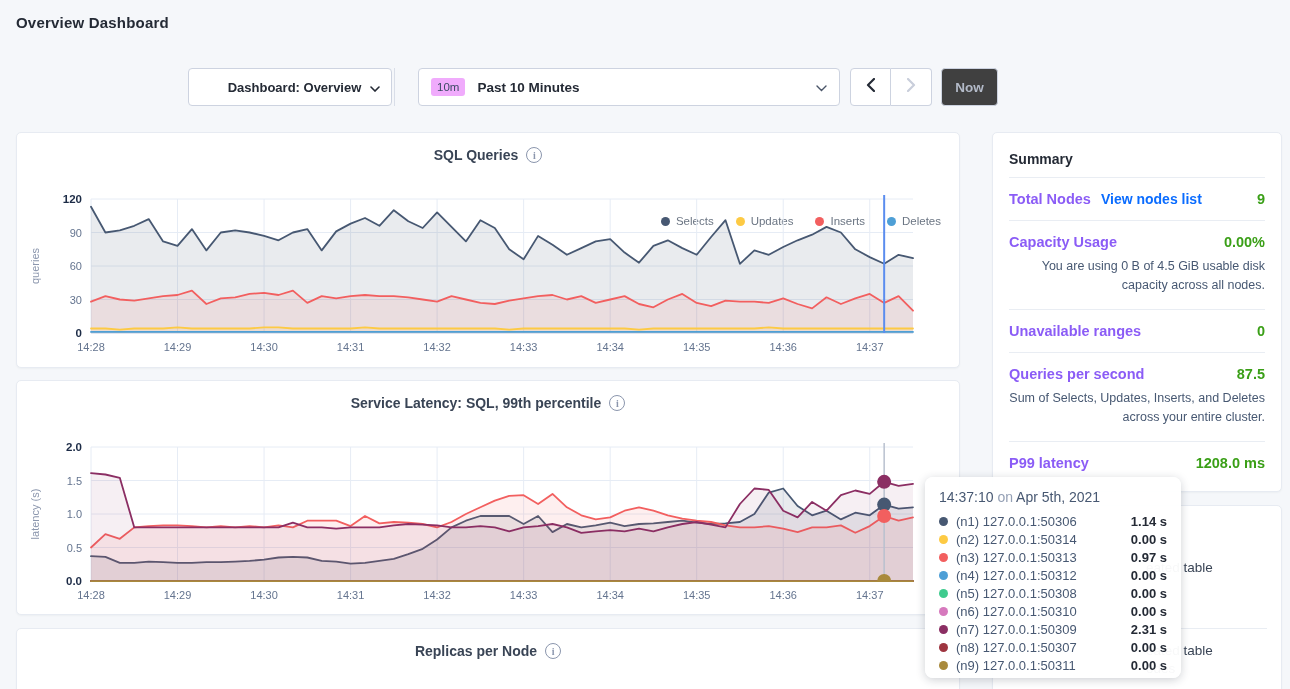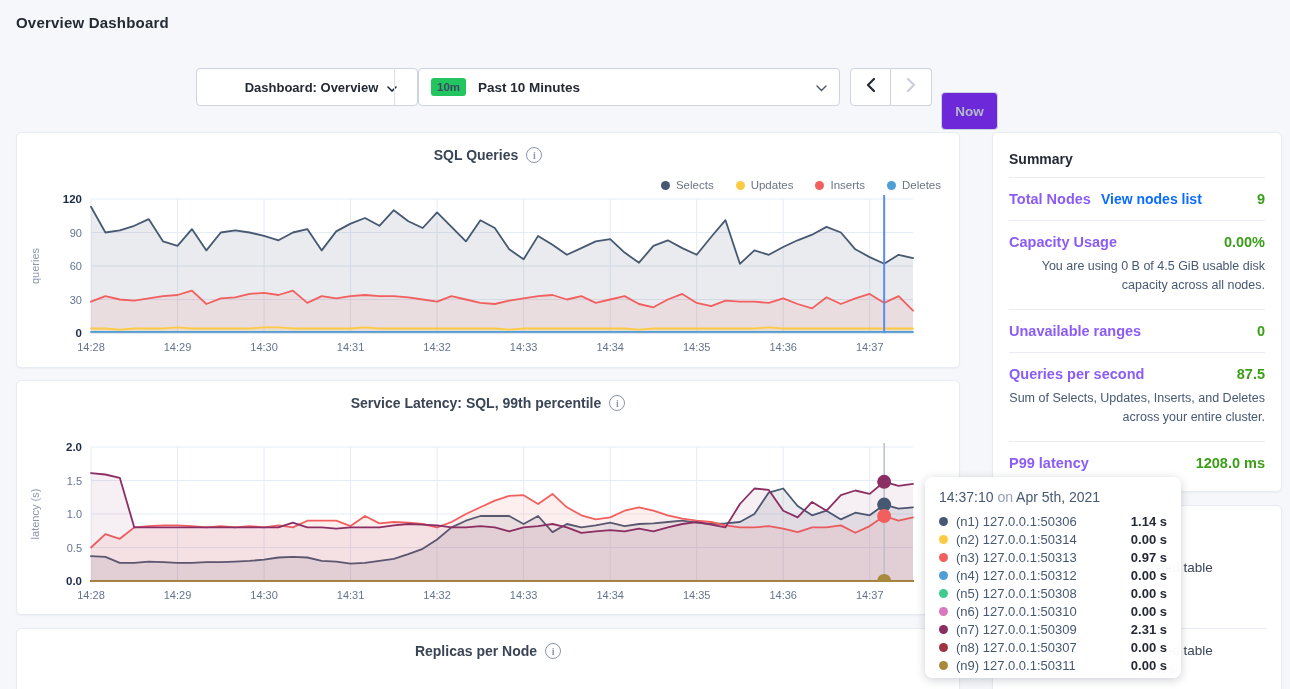--- a/index.html
+++ b/index.html
@@ -6,40 +6,40 @@
   html,body { background:#f5f7fa; font-family:"Liberation Sans", sans-serif; }
   .page { position:relative; width:1290px; height:689px; background:#f5f7fa; overflow:hidden; }
   .h1 { position:absolute; left:16px; top:14px; font-size:15px; font-weight:700; color:#242a35; letter-spacing:.2px; }
 
   
   .dd { position:absolute; top:68px; height:38px; background:#fff; border:1px solid #cdd3e0; border-radius:4px;
         display:flex; align-items:center; justify-content:center; gap:9px; font-size:13px; font-weight:700; color:#242a35; cursor:pointer; }
   .vdiv { position:absolute; top:68px; left:394px; width:1px; height:38px; background:#d9dee8; }
   .timepicker { position:absolute; top:68px; left:418px; width:422px; height:38px; background:#fff; border:1px solid #cdd3e0;
         border-radius:4px; display:flex; align-items:center; padding:0 12px; gap:12px; cursor:pointer; }
-  .badge { background:#22c55e; color:#3a4a64; font-size:11.5px; font-weight:700; padding:3px 6px; border-radius:3px; }
+  .badge { background:#f0abfc; color:#3a4a64; font-size:11.5px; font-weight:400; padding:3px 6px; border-radius:3px; }
   .tp-label { font-size:13.5px; font-weight:700; color:#242a35; }
   .tp-caret { margin-left:auto; }
   .navgroup { position:absolute; top:68px; left:850px; height:38px; display:flex; }
   .navbtn { width:41px; height:38px; background:#fff; border:1px solid #cdd3e0; display:flex; align-items:center; justify-content:center; cursor:pointer; }
   .navbtn.prev { border-radius:4px 0 0 4px; }
   .navbtn.next { border-radius:0 4px 4px 0; border-left:none; cursor:default; }
-  .nowbtn { position:absolute; top:68px; left:941px; width:57px; height:38px; background:#6d28d9; border:1px solid #cdd3e0; border-radius:4px;
-        font-size:13.5px; font-weight:700; color:#b3bac8; font-family:"Liberation Sans",sans-serif; cursor:default;margin-top:24px; }
+  .nowbtn { position:absolute; top:68px; left:941px; width:57px; height:38px; background:#404040; border:1px solid #cdd3e0; border-radius:4px;
+        font-size:13.5px; font-weight:700; color:#b3bac8; font-family:"Liberation Sans",sans-serif; cursor:default; }
 
   .card { position:absolute; background:#fff; border:1px solid #e7ebf2; border-radius:5px; box-shadow:0 1px 2px rgba(36,42,53,.04); }
   .card1 { left:16px; top:132px; width:944px; height:236px; }
   .card2 { left:16px; top:380px; width:944px; height:235px; }
   .card3 { left:16px; top:628px; width:944px; height:120px; }
   .chart-title-row { position:absolute; left:0; right:0; top:14px; display:flex; align-items:center; justify-content:center; gap:8px; }
   .chart-title { font-size:14px; font-weight:700; color:#394455; }
   .info-icon { width:16px; height:16px; border:1px solid #8b96ad; border-radius:50%; color:#8b96ad; font-size:10px; font-weight:700;
         display:flex; align-items:center; justify-content:center; font-family:"Liberation Serif",serif; }
   .legend { position:absolute; top:46px; right:18px; display:flex; gap:22px; }
-  .leg-item { display:flex; align-items:center; gap:6px; font-size:11.5px; color:#6b7583; cursor:pointer; }
+  .leg-item { display:flex; align-items:center; gap:6px; font-size:11.5px; color:#6b7583; cursor:pointer;margin-top:36px; }
   .leg-dot { width:9px; height:9px; border-radius:50%; display:inline-block; }
   .chart-svg { position:absolute; left:8px; top:56px; }
   svg text.tick { fill:#64748f; font-size:11px; }
   svg text.tick-bold { fill:#1c2b46; font-size:11.5px; font-weight:700; }
   svg text.ylab { fill:#8b96ad; font-size:11px; }
 
   
   .summary-card { left:992px; top:132px; width:290px; height:360px; padding:18px 16px 0; }
   .summary-title { text-align:left; font-size:14px; font-weight:700; color:#242a35; margin-bottom:10px; }
   .sum-row { padding:13px 0; border-top:1px solid #e9edf3; }
@@ -66,21 +66,21 @@
   .tt-dot { width:9px; height:9px; border-radius:50%; flex:0 0 9px; }
   .tt-val { margin-left:auto; font-weight:700; color:#242a35; font-size:13px; }
 </style>
 </head>
 <body>
 
 <div class="page">
 
   <div class="h1">Overview Dashboard</div>
 
-  <div class="dd" style="left:196px; width:222px;padding-left:28px;">
+  <div class="dd" style="left:188px; width:204px;padding-left:28px;">
     <span>Dashboard: Overview</span>
     <span><svg width="10" height="6" viewBox="0 0 10 6">
           <path d="M1 1l4 4 4-4" stroke="#242a35" stroke-width="1.6" fill="none" stroke-linecap="round"></path>
         </svg></span>
   </div>
   <div class="vdiv"></div>
   <div class="timepicker">
     <span class="badge">10m</span>
     <span class="tp-label">Past 10 Minutes</span>
     <span class="tp-caret"><svg width="11" height="7" viewBox="0 0 11 7">

